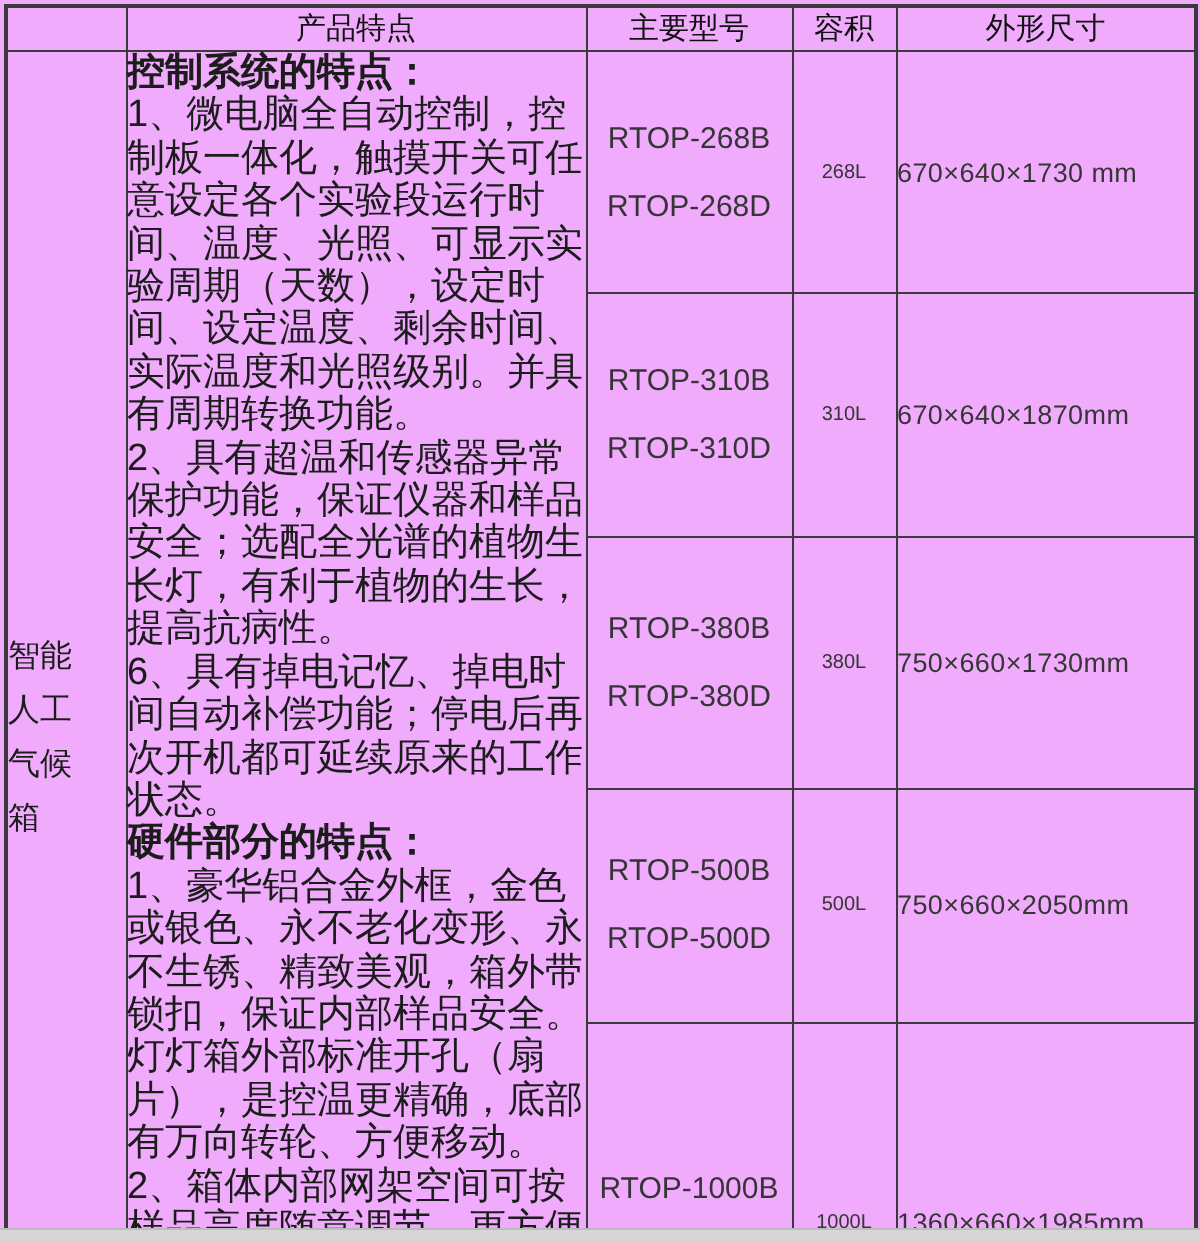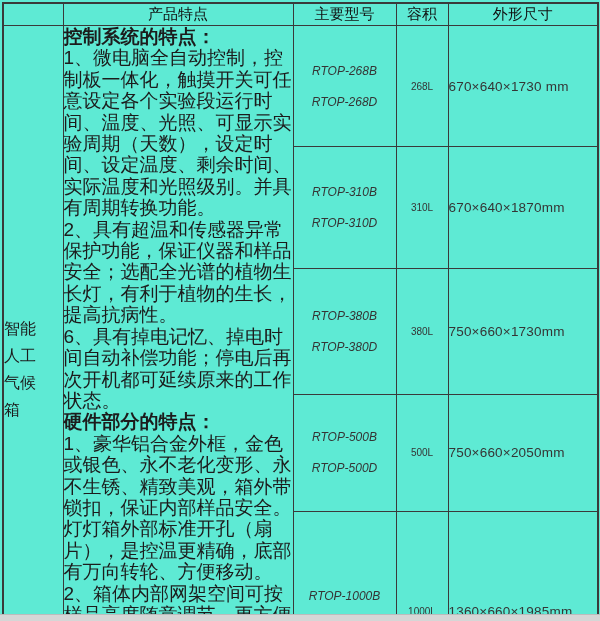--- a/index.html
+++ b/index.html
@@ -1,17 +1,17 @@
 <!DOCTYPE html>
 <html><head>
 <meta charset="utf-8">
 <style>
   html,body { margin:0; padding:0; background:#ffffff; }
   .page {
-    position:relative; width:600px; height:621px; background:#5eead4;
+    position:relative; width:600px; height:621px; background:#f0abfc;
     font-family:"Liberation Sans", sans-serif; color:#1c1c1c; overflow:hidden;
   }
   table.spec {
     position:absolute; left:2px; top:2px; width:595px;
     border-collapse:collapse; table-layout:fixed;
     border:2px solid #3a3a3a;
   }
   table.spec th, table.spec td { border:1px solid #3a3a3a; padding:0; }
   tr.header-row th {
     height:21px; font-weight:normal; font-size:15px; color:#111;
@@ -23,21 +23,21 @@
     white-space:pre-line;
   }
   td.features-cell {
     vertical-align:top; padding:3px 5px 2px 8px;
     font-size:19px; line-height:21.4px; color:#1c1c1c;
   }
   .feature-section + .feature-section { }
   .feature-heading { font-weight:bold; }
   .feature-para { margin:0; }
   td.model-cell { text-align:center; vertical-align:middle; }
-  .model-name { font-size:12px; color:#353535;font-style:italic; }
+  .model-name { font-size:15px; color:#353535; }
   .model-name + .model-name { margin-top:17px; }
   td.volume-cell {
     text-align:center; vertical-align:middle;
     font-size:10px; color:#353535;
   }
   td.dims-cell {
     vertical-align:middle;
     font-size:13.5px; color:#353535; letter-spacing:0.2px;
   }
   .footer-strip {

